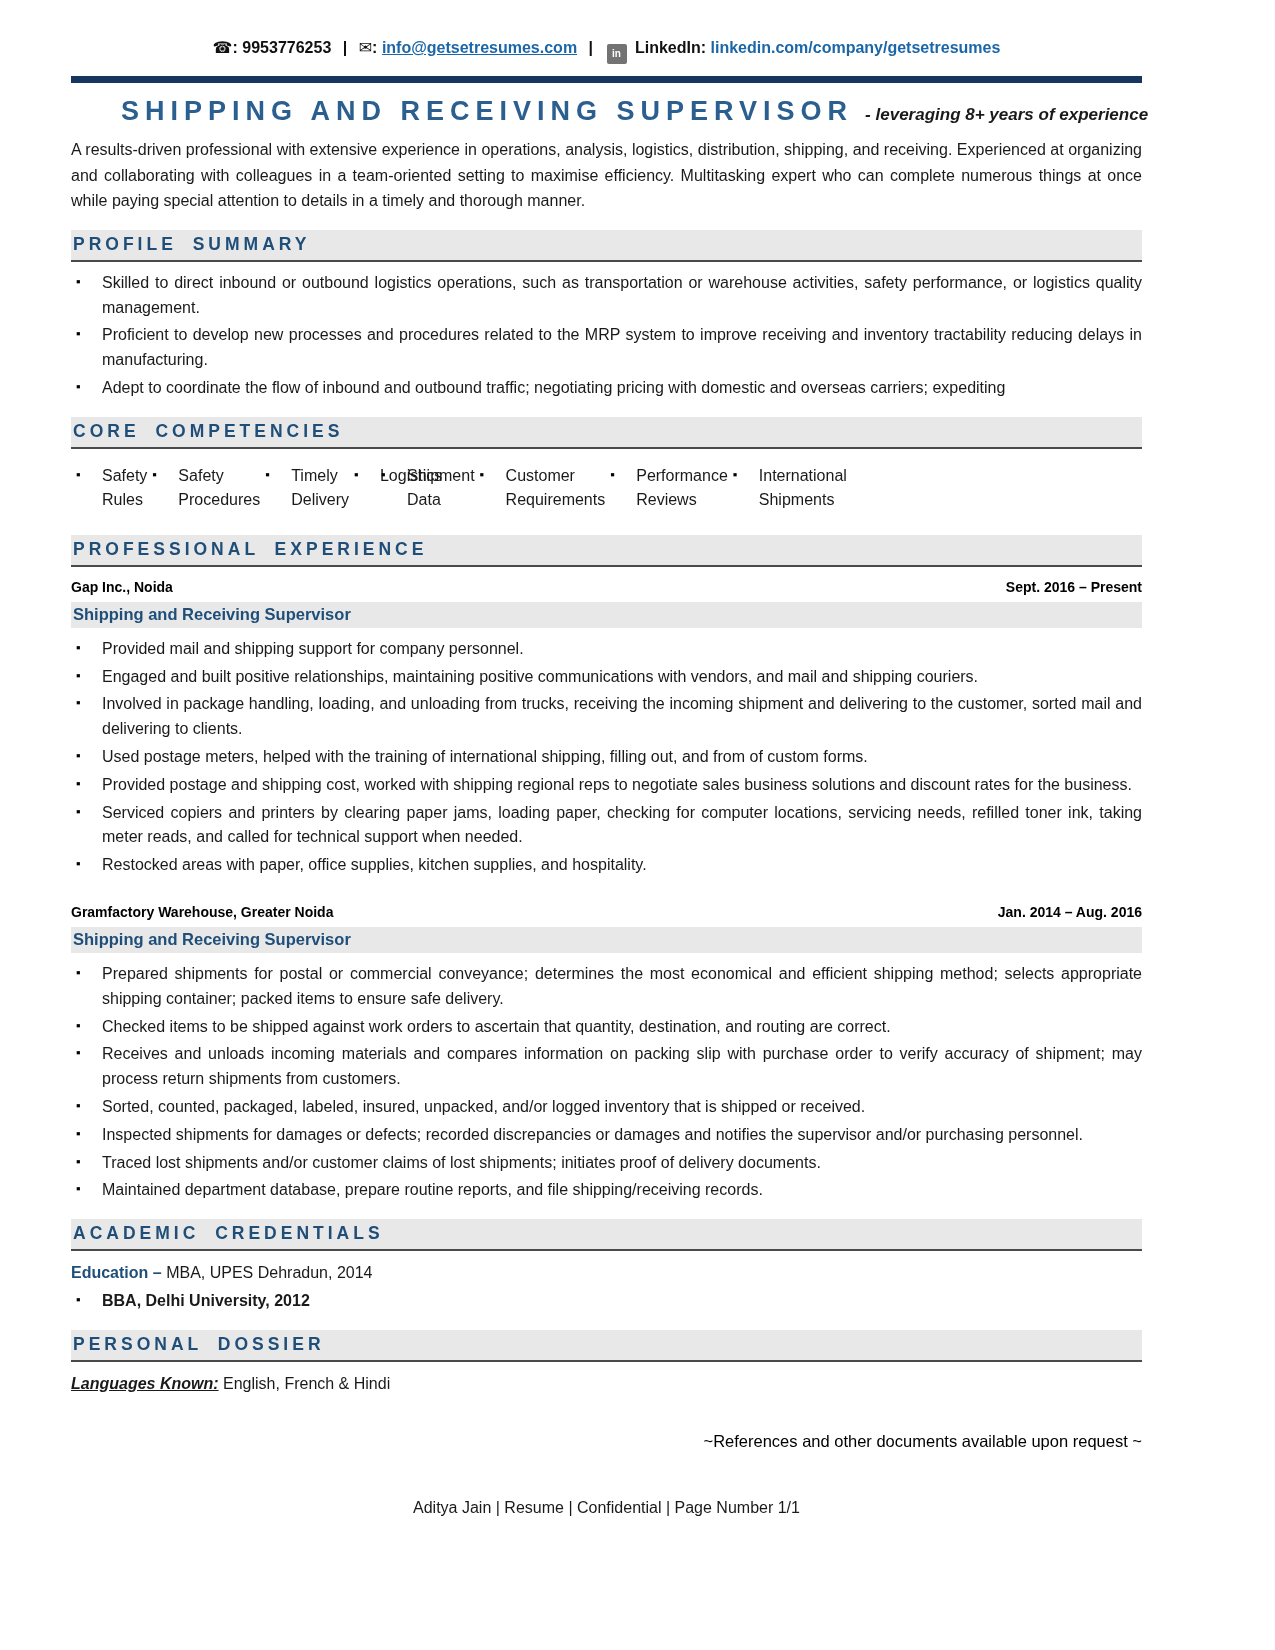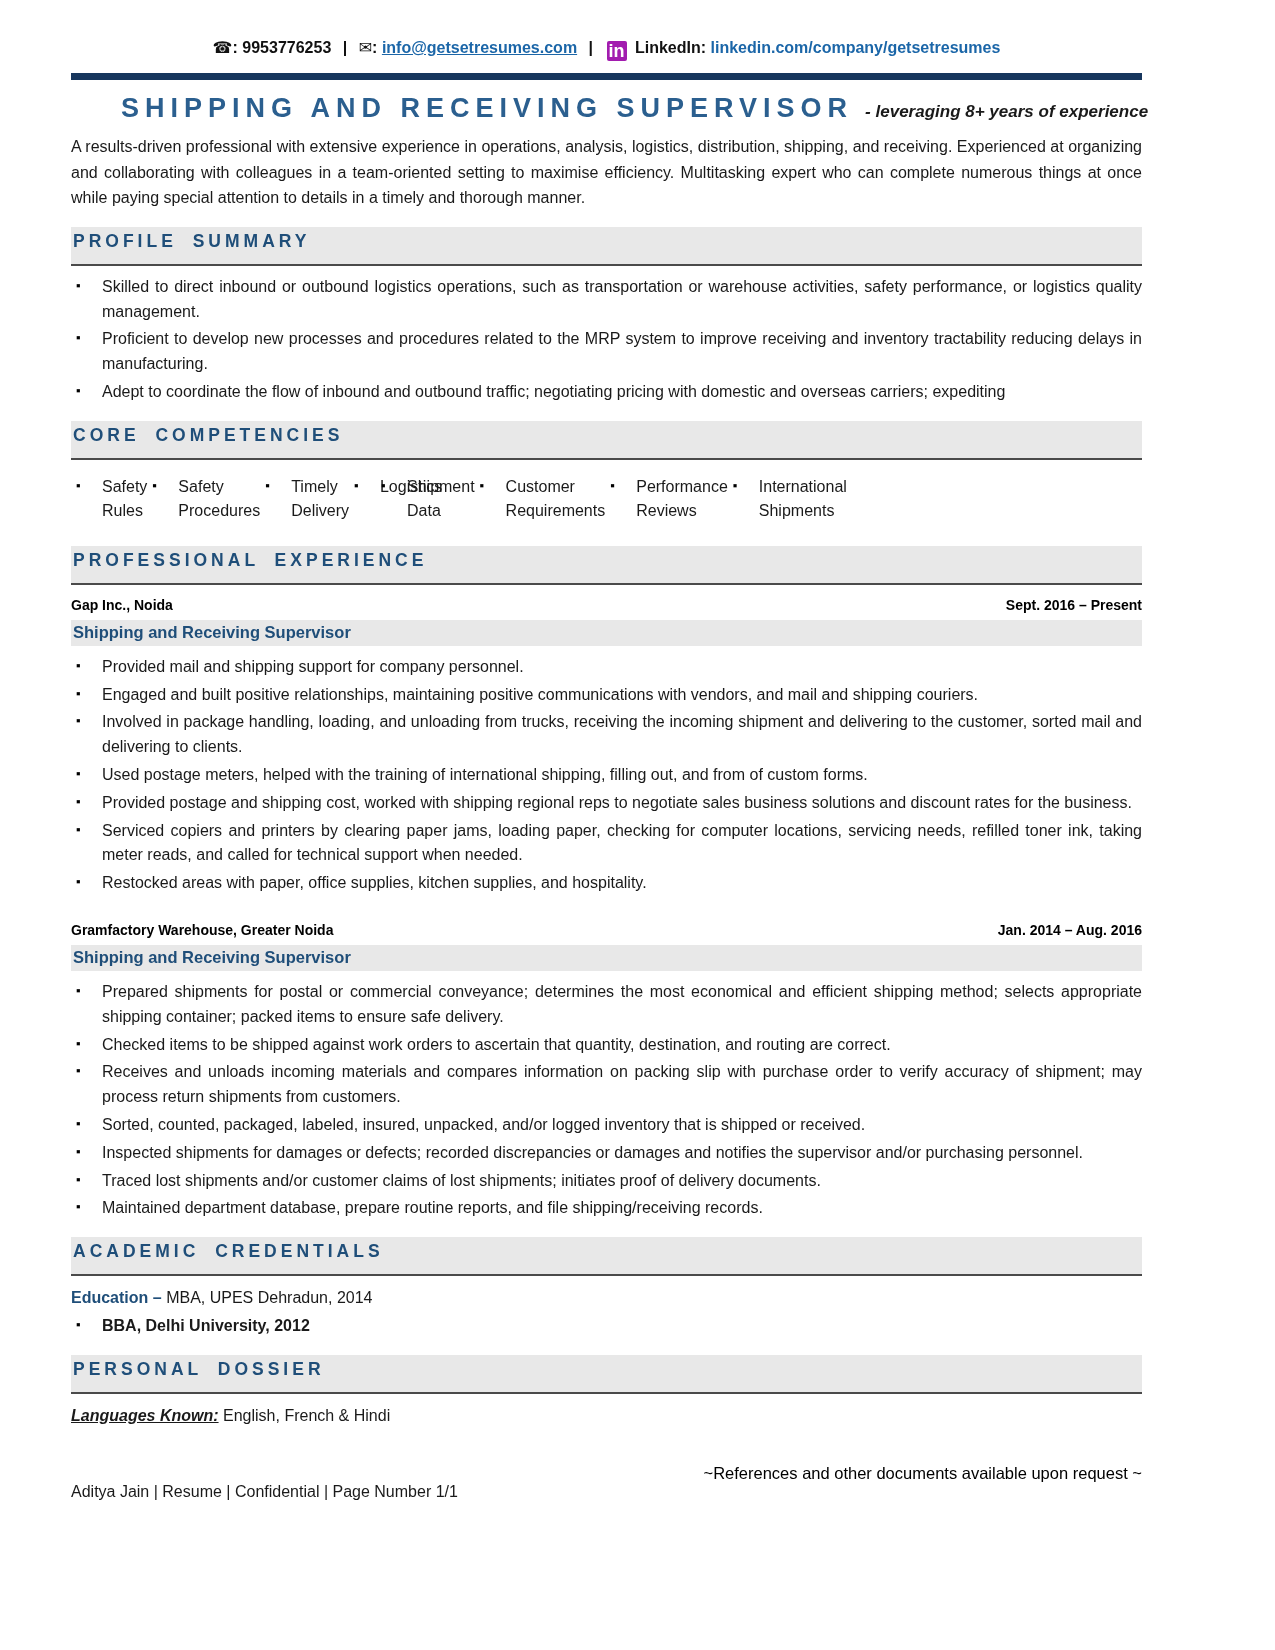--- a/index.html
+++ b/index.html
@@ -20,37 +20,37 @@
   .page{padding:28px 133px 30px 71px;}
 
   
   .name{text-align:center;font-size:46px;font-weight:bold;letter-spacing:1px;color:#000;}
   .contact{text-align:center;margin-top:10px;font-size:16px;font-weight:bold;color:#111;}
   .contact .sep{margin:0 7px;}
   .contact .icon{font-weight:normal;}
   .email-link{color:var(--link);text-decoration:underline;cursor:pointer;}
   .linkedin-link{color:var(--link);text-decoration:none;cursor:pointer;}
   .li-badge{
-    display:inline-block;width:20px;height:20px;background:#a21caf;color:#fff;
-    font-size:18px;font-weight:bold;text-align:center;line-height:20px;
+    display:inline-block;width:20px;height:20px;background:#737373;color:#fff;
+    font-size:10px;font-weight:bold;text-align:center;line-height:20px;
     border-radius:2px;vertical-align:-4px;margin:0 4px 0 2px;
   }
   .rule{height:7px;background:var(--navy);margin-top:12px;}
 
   
   .title-row{margin-top:13px;display:flex;align-items:baseline;white-space:nowrap;}
   .title-main{color:var(--title);font-size:27px;font-weight:bold;letter-spacing:6px;padding-left:50px;}
   .title-tag{font-size:17px;font-style:italic;font-weight:bold;margin-left:12px;letter-spacing:0;}
 
   .summary{margin-top:10px;text-align:justify;line-height:1.6;}
 
   
   .sec-head{
     margin-top:16px;background:var(--bar);border-bottom:2px solid #4A4A4A;
-    padding:4px 0 12px 2px;color:var(--heading);font-weight:bold;
+    padding:4px 0 5px 2px;color:var(--heading);font-weight:bold;
     letter-spacing:4px;word-spacing:7px;font-size:17.5px;
   }
 
   
   ul.blist{list-style:none;margin-top:9px;}
   ul.blist li{
     position:relative;padding-left:31px;text-align:justify;
     line-height:1.55;margin-bottom:3px;
   }
   ul.blist li::before{content:"▪";position:absolute;left:5px;top:1px;font-size:13px;color:#000;}
@@ -71,21 +71,21 @@
   .job-gap{margin-top:26px;}
 
   
   .edu-line{margin-top:10px;line-height:1.5;}
   .edu-label{color:var(--heading);font-weight:bold;}
   .lang-line{margin-top:10px;line-height:1.5;}
   .lang-label{font-weight:bold;font-style:italic;text-decoration:underline;}
 
   
   .refs{margin-top:36px;text-align:right;font-weight:normal;font-size:16.5px;color:#000;}
-  .page-footer{text-align:left;font-size:16px;color:#1a1a1a;}
+  .page-footer{margin-top:48px;text-align:center;font-size:16px;color:#1a1a1a;}
 </style>
 </head>
 <body>
 
 <div class="page">
 
 
   <div class="contact">
     <span class="icon">☎</span><span>: 9953776253</span>
     <span class="sep">|</span>

